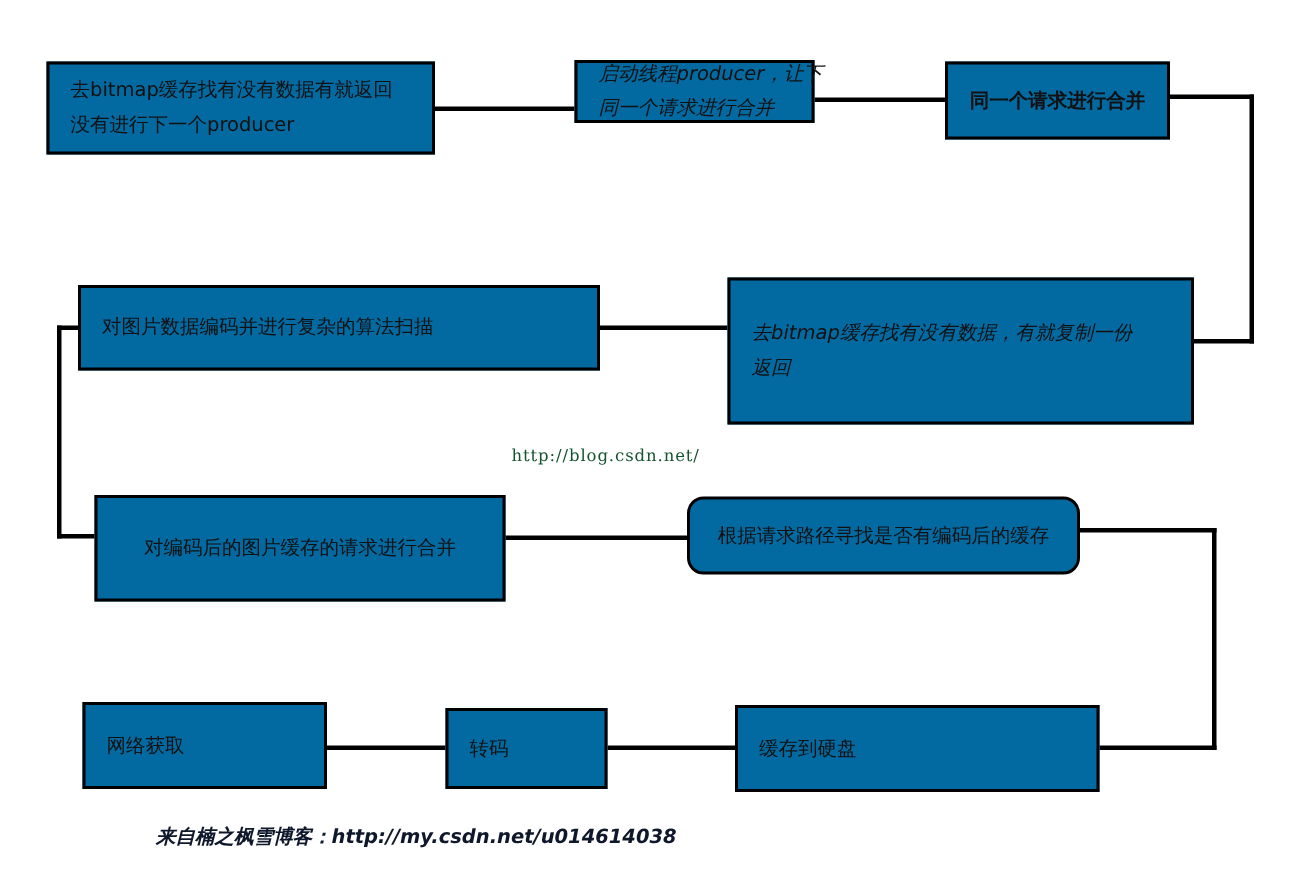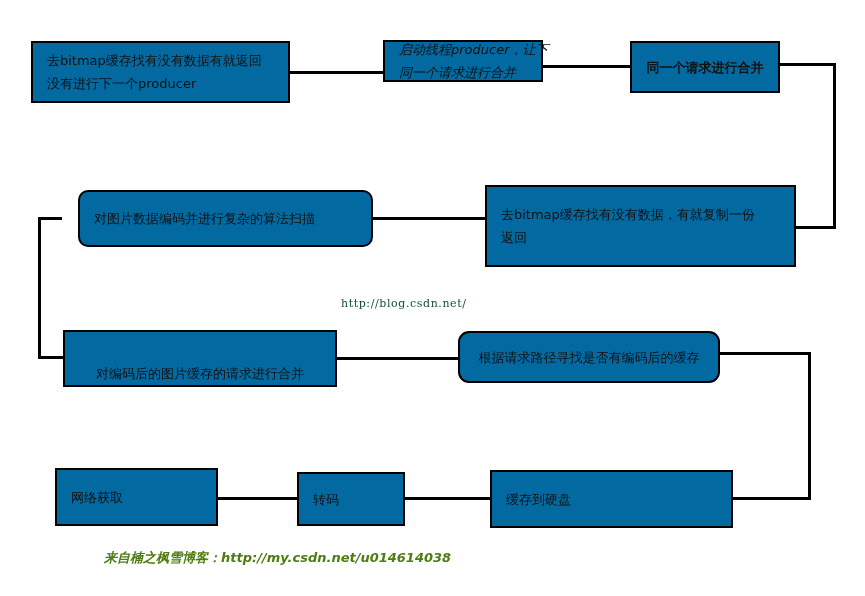--- a/index.html
+++ b/index.html
@@ -58,21 +58,21 @@
     z-index: 0;
   }
   #caption {
     position: absolute;
     left: 104px;
     top: 549px;
     font-family: "DejaVu Sans", "Liberation Sans", sans-serif;
     font-style: italic;
     font-weight: bold;
     font-size: 13px;
-    color: #4d7c0f;
+    color: #0f172a;
     white-space: nowrap;
     z-index: 2;
   }
 </style>
 </head>
 <body>
 
 <div id="canvas">
 
   <div id="watermark">http://blog.csdn.net/</div>
@@ -82,28 +82,28 @@
         <div class="line">去bitmap缓存找有没有数据有就返回</div>
         <div class="line">没有进行下一个producer</div>
       </div>
       <div class="node" style="left: 383px; top: 40px; width: 160px; height: 42px; font-style: italic;">
         <div class="line">启动线程producer，让下</div>
         <div class="line">同一个请求进行合并</div>
       </div>
       <div class="node centered" style="left: 630px; top: 41px; width: 150px; height: 52px; font-weight: bold;">
         <div class="line">同一个请求进行合并</div>
       </div>
-      <div class="node" style="left: 78px; top: 190px; width: 295px; height: 57px; border-radius: 10px;">
+      <div class="node" style="left: 52px; top: 190px; width: 348px; height: 57px;">
         <div class="line">对图片数据编码并进行复杂的算法扫描</div>
       </div>
-      <div class="node" style="left: 485px; top: 185px; width: 311px; height: 82px;">
+      <div class="node" style="left: 485px; top: 185px; width: 311px; height: 98px; font-style: italic;">
         <div class="line">去bitmap缓存找有没有数据，有就复制一份</div>
         <div class="line">返回</div>
       </div>
-      <div class="node centered" style="left: 63px; top: 330px; width: 274px; height: 57px; justify-content: flex-end;">
+      <div class="node centered" style="left: 63px; top: 330px; width: 274px; height: 71px;">
         <div class="line">对编码后的图片缓存的请求进行合并</div>
       </div>
       <div class="node centered" style="left: 458px; top: 331px; width: 262px; height: 52px; border-radius: 11px;">
         <div class="line">根据请求路径寻找是否有编码后的缓存</div>
       </div>
       <div class="node" style="left: 55px; top: 468px; width: 163px; height: 58px;">
         <div class="line">网络获取</div>
       </div>
       <div class="node" style="left: 297px; top: 472px; width: 108px; height: 54px;">
         <div class="line">转码</div>

